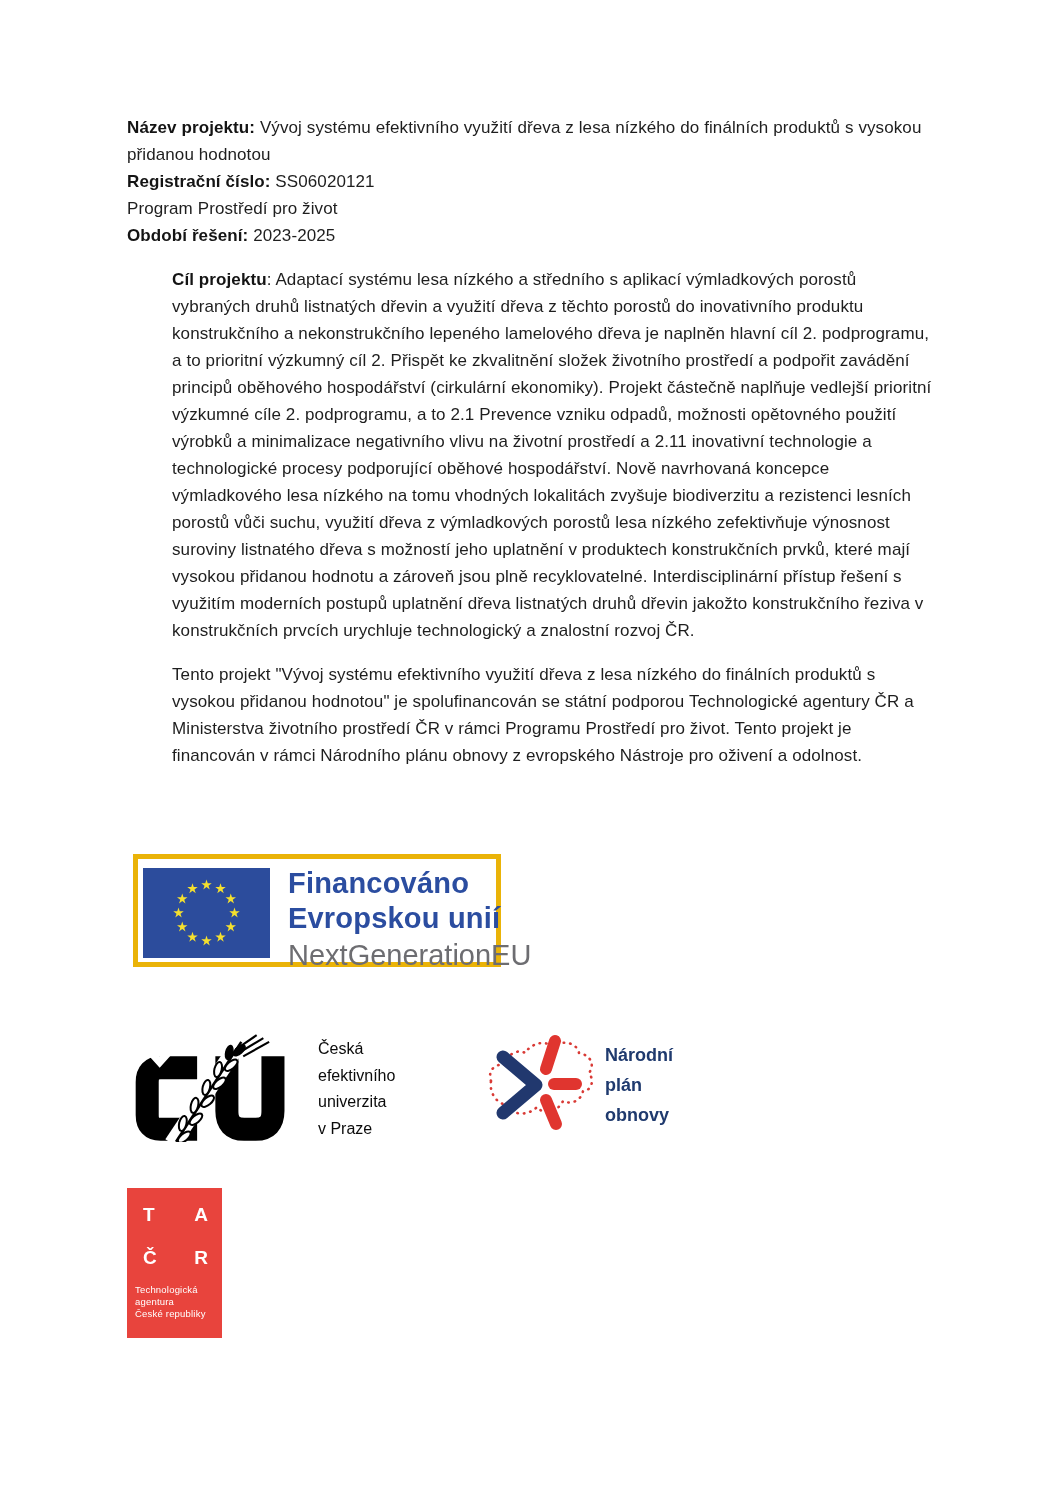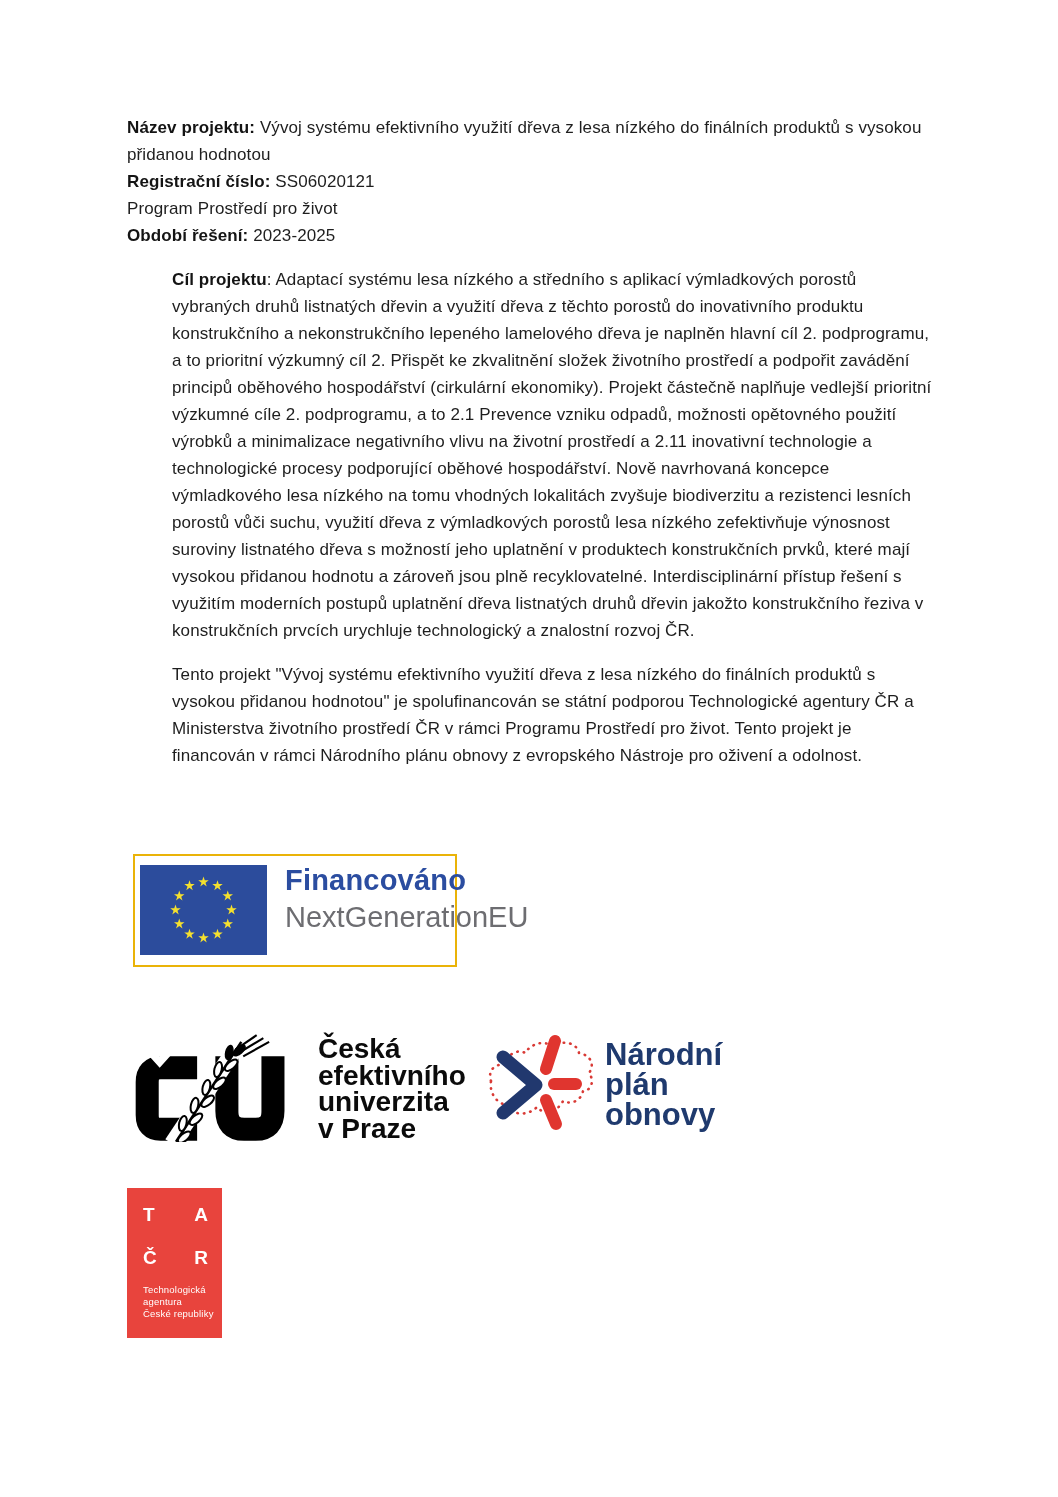--- a/index.html
+++ b/index.html
@@ -18,70 +18,70 @@
     letter-spacing: 0.1px;
   }
   .doc p { margin: 0; }
   .doc p.meta { margin: 0; }
   .doc p.para { margin-top: 17px; margin-left: 45px; }
   .doc strong { font-weight: bold; color: #141414; }
 
   
   .eu-block {
     position: absolute; left: 133px; top: 854px;
-    width: 324px; height: 113px;
-    border: 2px solid #eab308; background: #ffffff;
+    width: 368px; height: 113px;
+    border: 5px solid #eab308; background: #ffffff;
     box-sizing: border-box;
   }
   .eu-flag { position: absolute; left: 5px; top: 9px; }
   .eu-text { position: absolute; left: 150px; top: 7px; }
   .eu-text .blue-line {
     font-size: 29px; font-weight: bold; color: #2b4da0;
     line-height: 35px; letter-spacing: 0.2px; white-space: nowrap;
   }
   .eu-text .gray-line {
     font-size: 29px; font-weight: normal; color: #6d6d71;
     line-height: 35px; margin-top: 2px; white-space: nowrap;
   }
 
   
   .czu-block { position: absolute; left: 128px; top: 1030px; }
   .czu-symbol { position: absolute; left: 0; top: 4px; }
   .czu-text {
     position: absolute; left: 190px; top: 6px;
-    font-size: 28px; line-height: 26.5px; color: #0b0b0b; font-weight: 700;
+    font-size: 16px; line-height: 26.5px; color: #0b0b0b; font-weight: 400;
     white-space: nowrap;
   }
 
   
   .npo-block { position: absolute; left: 483px; top: 1027px; }
   .npo-symbol { position: absolute; left: 0; top: 0; }
   .npo-text {
     position: absolute; left: 122px; top: 13px;
-    font-size: 31px; font-weight: bold; color: #1f3a6e;
+    font-size: 18px; font-weight: bold; color: #1f3a6e;
     line-height: 30px; white-space: nowrap;
   }
 
   
   .tacr-block {
     position: absolute; left: 127px; top: 1188px;
     width: 95px; height: 150px;
     background: #e8443d;
     box-sizing: border-box;
     color: #ffffff;
   }
   .tacr-row {
     display: flex; justify-content: space-between;
     padding: 0 14px 0 16px;
     font-size: 19px; font-weight: bold; line-height: 19px;
   }
   .tacr-row.r1 { padding-top: 17px; }
   .tacr-row.r2 { padding-top: 24px; }
   .tacr-caption {
-    margin-top: 17px; padding-left: 16px;
+    margin-top: 17px; padding-left: 8px;
     font-size: 9.5px; line-height: 12px; letter-spacing: 0.2px;
     white-space: nowrap;
   }
 </style>
 </head>
 <body>
 
 <div class="doc">
   <p class="meta"><strong>Název projektu:</strong> <span>Vývoj systému efektivního využití dřeva z lesa nízkého do finálních produktů s vysokou přidanou hodnotou</span></p>
   <p class="meta"><strong>Registrační číslo:</strong> <span>SS06020121</span></p>
@@ -109,20 +109,21 @@
       <use href="#star" transform="translate(63.5,73) scale(5.5)"></use>
       <use href="#star" transform="translate(49.5,69.25) scale(5.5)"></use>
       <use href="#star" transform="translate(39.25,59) scale(5.5)"></use>
       <use href="#star" transform="translate(35.5,45) scale(5.5)"></use>
       <use href="#star" transform="translate(39.25,31) scale(5.5)"></use>
       <use href="#star" transform="translate(49.5,20.75) scale(5.5)"></use>
     </g>
   </svg>
   <div class="eu-text">
     <div class="blue-line">Financováno</div>
+    <div class="blue-line">Evropskou unií</div>
     <div class="gray-line">NextGenerationEU</div>
   </div>
 </div>
 
 <div class="czu-block">
   <svg class="czu-symbol" width="168" height="108" viewBox="0 0 175 112">
 
     <path d="M72,35 H34 Q20,35 20,50 V84 Q20,99 34,99 H72" fill="none" stroke="#000000" stroke-width="24"></path>
 
     <path d="M24,19 L33,29 L42,19" fill="none" stroke="#ffffff" stroke-width="8"></path>

